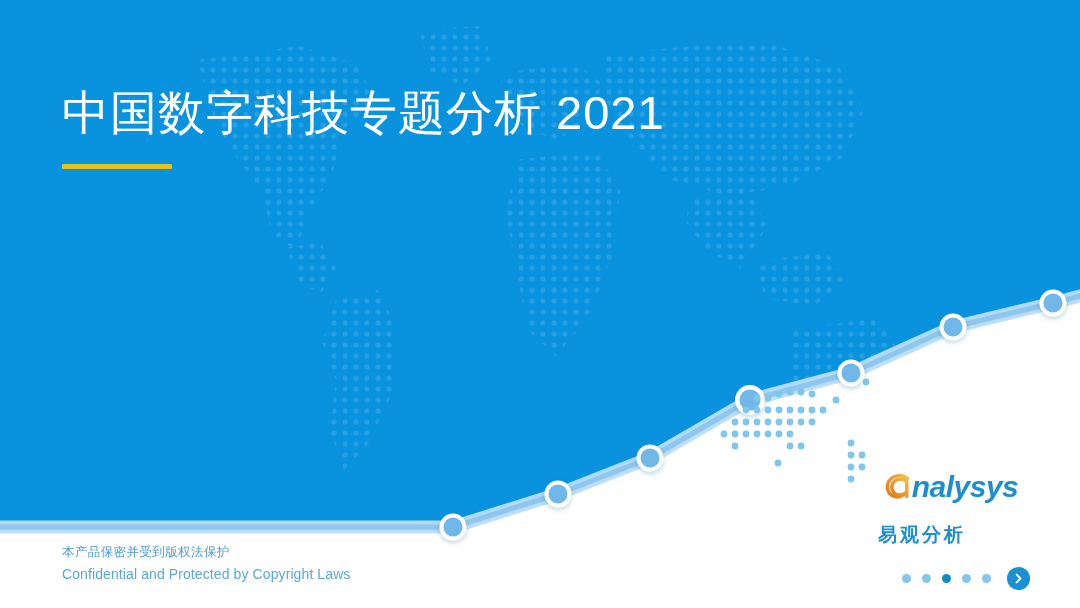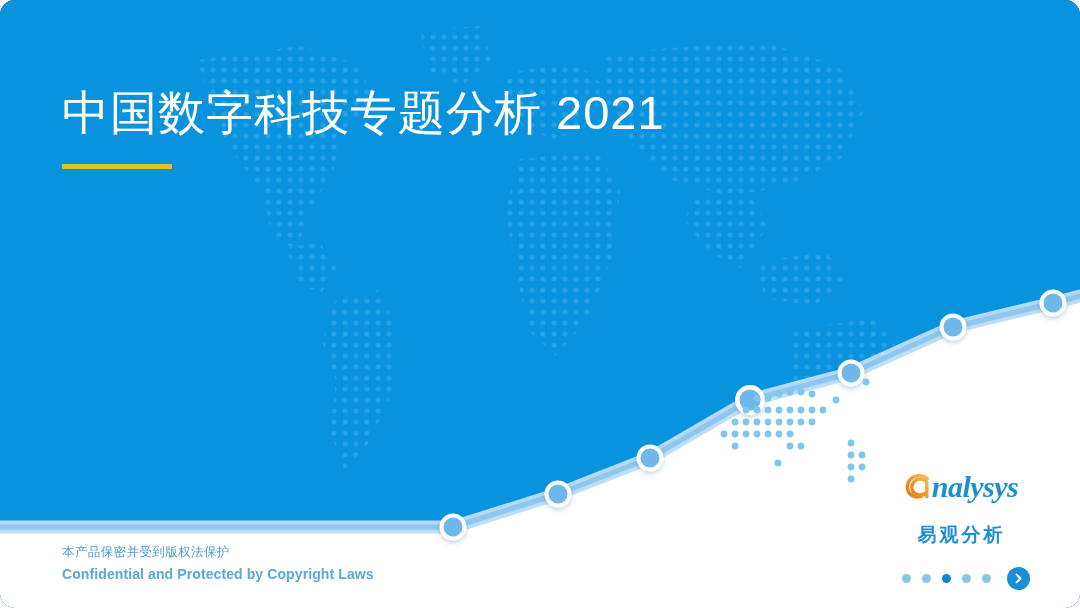--- a/index.html
+++ b/index.html
@@ -10,21 +10,20 @@
   body {
     font-family: "Liberation Sans", "DejaVu Sans", sans-serif;
   }
   #slide {
     position: relative;
     width: 1080px;
     height: 608px;
     overflow: hidden;
     background: #0f172a;
     user-select: none;
-    border-radius: 15px;
   }
   
   #bg-blue {
     position: absolute;
     inset: 0;
     background: #0992DE;
   }
   #world-map-svg, #chart-svg, #map-lower-svg {
     position: absolute;
     inset: 0;
@@ -65,33 +64,32 @@
     line-height: 1.65;
   }
   #confidential-cn {
     font-size: 12.5px;
     font-weight: 400;
     color: #4C9BD4;
     letter-spacing: .4px;
   }
   #confidential-en {
     font-size: 14px;
-    font-weight: 700;
+    font-weight: 400;
     color: #5AA7DC;
     letter-spacing: .1px;
   }
   
   #logo {
     position: absolute;
-    right: 45px;
+    right: 55px;
     bottom: 60px;
     z-index: 7;
-    text-align: center;
+    text-align: left;
     width: 150px;
-    font-family: Liberation Serif, serif;
   }
   #logo-wordmark {
     display: flex;
     align-items: center;
     justify-content: center;
     height: 34px;
   }
   #logo-mark-icon {
     display: block;
     margin-right: -2px;

